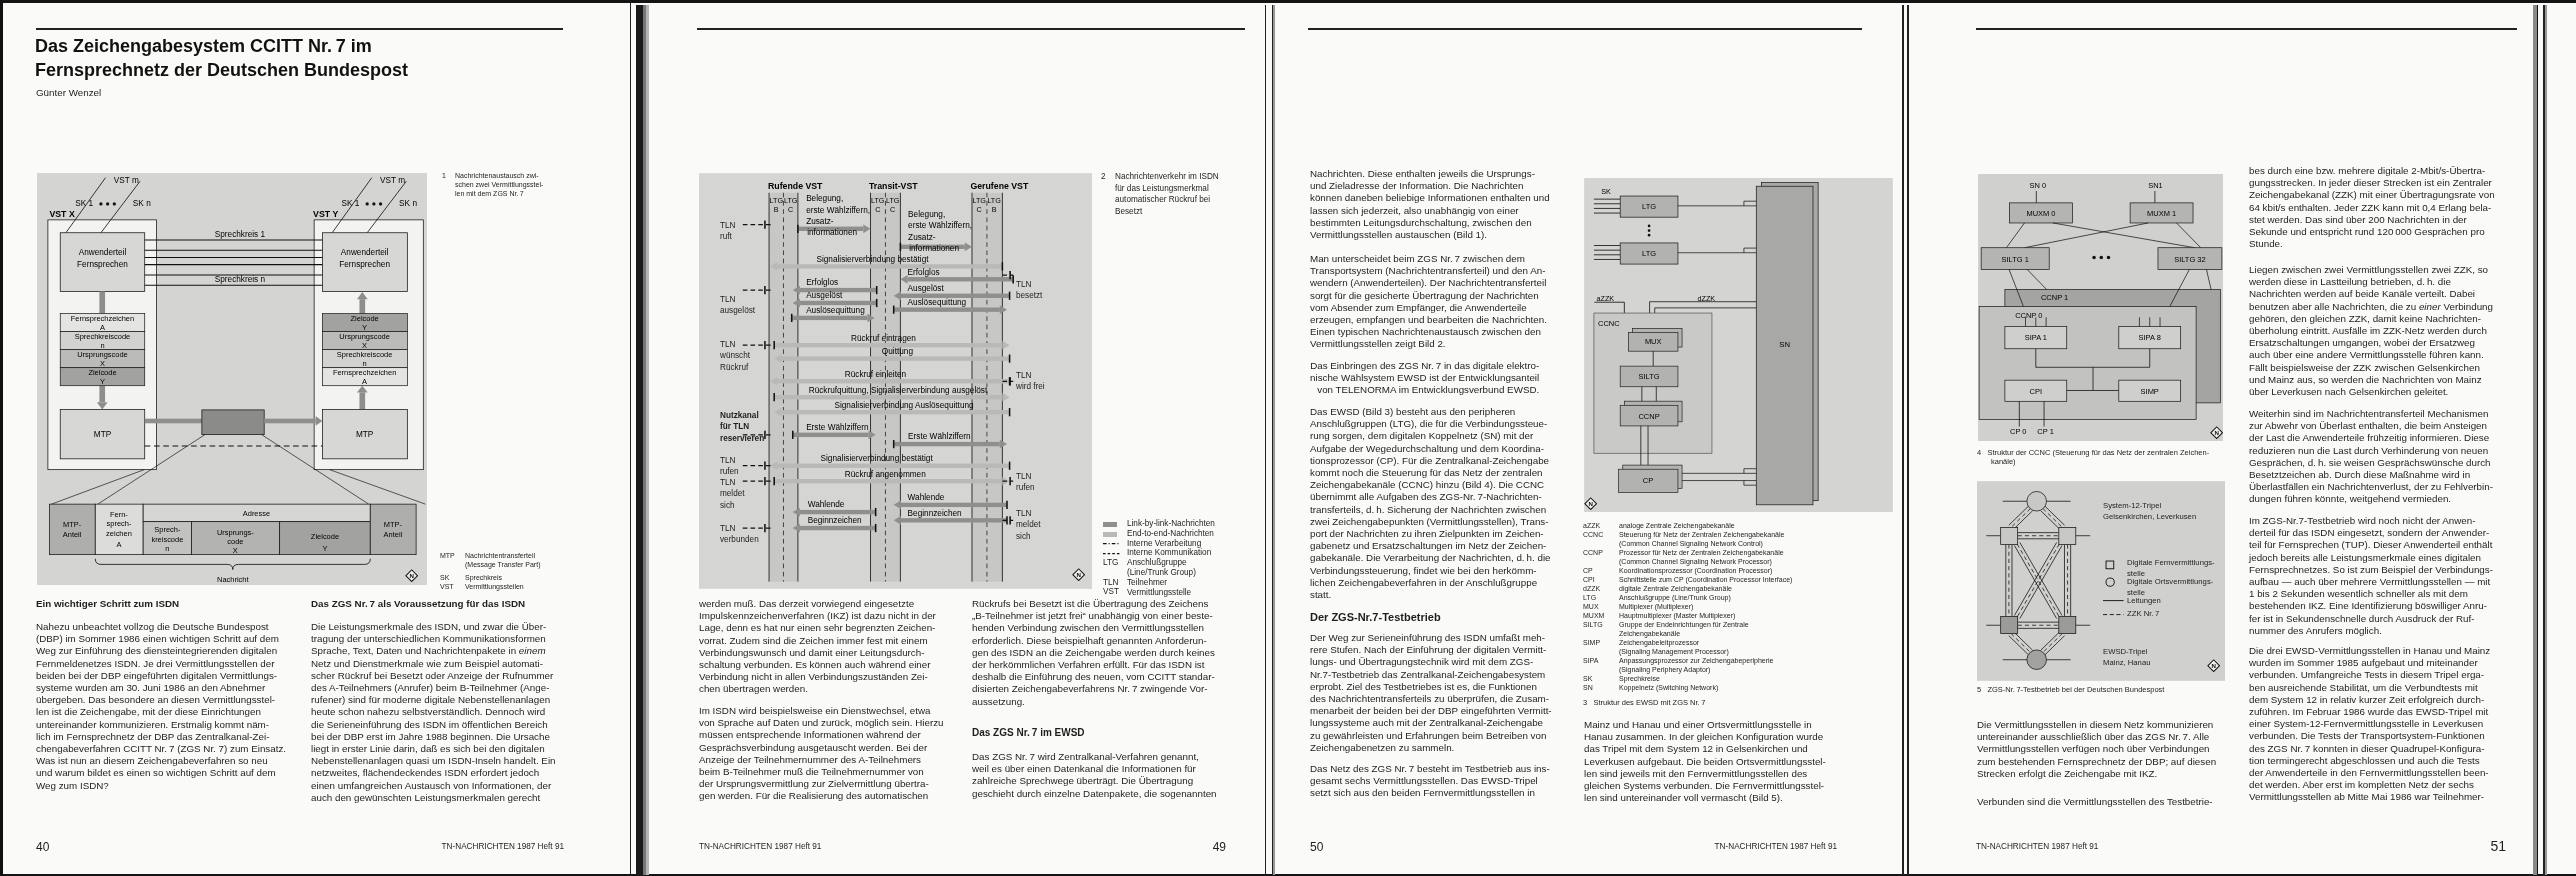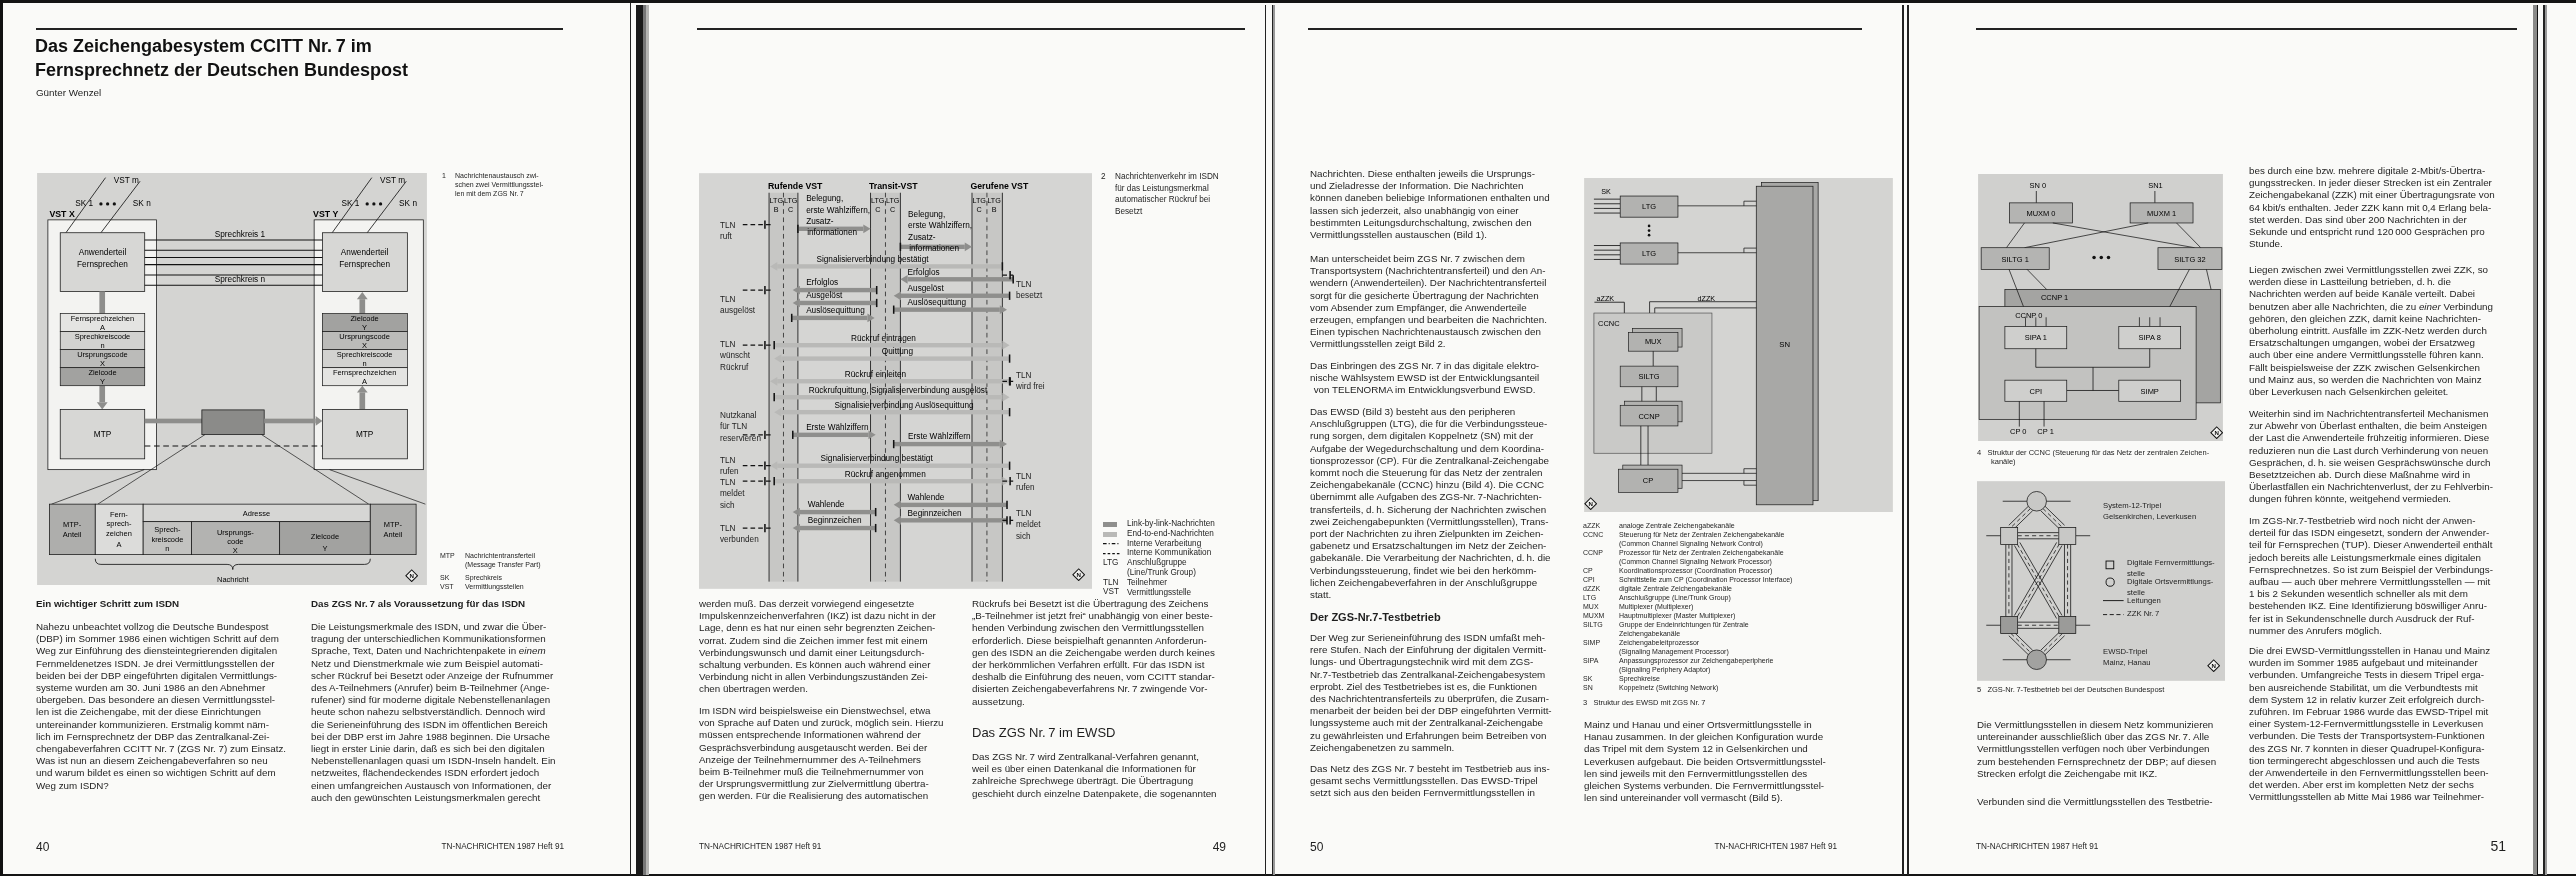--- a/index.html
+++ b/index.html
@@ -376,21 +376,21 @@
     <rect x="5" y="5" width="16" height="16" transform="rotate(45 13 13)" fill="#f0f0ee" stroke="#111" stroke-width="2"></rect>
     <text x="13" y="18" font-size="12" font-weight="bold" text-anchor="middle" fill="#111" font-family="Liberation Sans">N</text>
   </svg>
 
 <div style="position:absolute;left:720px;top:220px;font-size:8.2px;line-height:11.3px;font-weight:normal;text-align:left;letter-spacing:0;color:#1e1e1e;white-space:nowrap;">TLN<br>ruft</div>
 
 <div style="position:absolute;left:720px;top:294px;font-size:8.2px;line-height:11.3px;font-weight:normal;text-align:left;letter-spacing:0;color:#1e1e1e;white-space:nowrap;">TLN<br>ausgelöst</div>
 
 <div style="position:absolute;left:720px;top:339px;font-size:8.2px;line-height:11.3px;font-weight:normal;text-align:left;letter-spacing:0;color:#1e1e1e;white-space:nowrap;">TLN<br>wünscht<br>Rückruf</div>
 
-<div style="position:absolute;left:720px;top:410px;font-size:8.2px;line-height:11.3px;font-weight:normal;text-align:left;letter-spacing:0;color:#1e1e1e;white-space:nowrap;">Nutzkanal<br>für TLN<br>reservieren</div>
+<div style="position:absolute;left:720px;top:410px;font-size:8.2px;line-height:11.3px;font-weight:bold;text-align:left;letter-spacing:0;color:#1e1e1e;white-space:nowrap;">Nutzkanal<br>für TLN<br>reservieren</div>
 
 <div style="position:absolute;left:720px;top:455px;font-size:8.2px;line-height:11.3px;font-weight:normal;text-align:left;letter-spacing:0;color:#1e1e1e;white-space:nowrap;">TLN<br>rufen</div>
 
 <div style="position:absolute;left:720px;top:477px;font-size:8.2px;line-height:11.3px;font-weight:normal;text-align:left;letter-spacing:0;color:#1e1e1e;white-space:nowrap;">TLN<br>meldet<br>sich</div>
 
 <div style="position:absolute;left:720px;top:523px;font-size:8.2px;line-height:11.3px;font-weight:normal;text-align:left;letter-spacing:0;color:#1e1e1e;white-space:nowrap;">TLN<br>verbunden</div>
 
 <div style="position:absolute;left:1016px;top:279px;font-size:8.2px;line-height:11.3px;font-weight:normal;text-align:left;letter-spacing:0;color:#1e1e1e;white-space:nowrap;">TLN<br>besetzt</div>
 
 <div style="position:absolute;left:1016px;top:370px;font-size:8.2px;line-height:11.3px;font-weight:normal;text-align:left;letter-spacing:0;color:#1e1e1e;white-space:nowrap;">TLN<br>wird frei</div>
@@ -416,33 +416,33 @@
 <div style="position:absolute;left:1103px;top:558px;font-size:8.2px;line-height:9.8px;font-weight:normal;text-align:left;letter-spacing:0;color:#1e1e1e;white-space:nowrap;">LTG<br><br>TLN<br>VST</div>
 
 <div style="position:absolute;left:1127px;top:519px;font-size:8.2px;line-height:9.8px;font-weight:normal;text-align:left;letter-spacing:0;color:#1e1e1e;white-space:nowrap;">Link-by-link-Nachrichten<br>End-to-end-Nachrichten<br>Interne Verarbeitung<br>Interne Kommunikation<br>Anschlußgruppe<br>(Line/Trunk Group)<br>Teilnehmer<br>Vermittlungsstelle</div>
 
 <div style="position:absolute;left:699px;top:598px;font-size:9.8px;line-height:12.2px;font-weight:normal;text-align:left;letter-spacing:0;color:#1e1e1e;white-space:nowrap;">werden muß. Das derzeit vorwiegend eingesetzte<br>Impulskennzeichenverfahren (IKZ) ist dazu nicht in der<br>Lage, denn es hat nur einen sehr begrenzten Zeichen-<br>vorrat. Zudem sind die Zeichen immer fest mit einem<br>Verbindungswunsch und damit einer Leitungsdurch-<br>schaltung verbunden. Es können auch während einer<br>Verbindung nicht in allen Verbindungszuständen Zei-<br>chen übertragen werden.</div>
 
 <div style="position:absolute;left:699px;top:705px;font-size:9.8px;line-height:12.2px;font-weight:normal;text-align:left;letter-spacing:0;color:#1e1e1e;white-space:nowrap;">Im ISDN wird beispielsweise ein Dienstwechsel, etwa<br>von Sprache auf Daten und zurück, möglich sein. Hierzu<br>müssen entsprechende Informationen während der<br>Gesprächsverbindung ausgetauscht werden. Bei der<br>Anzeige der Teilnehmernummer des A-Teilnehmers<br>beim B-Teilnehmer muß die Teilnehmernummer von<br>der Ursprungsvermittlung zur Zielvermittlung übertra-<br>gen werden. Für die Realisierung des automatischen</div>
 
 <div style="position:absolute;left:972px;top:598px;font-size:9.8px;line-height:12.2px;font-weight:normal;text-align:left;letter-spacing:0;color:#1e1e1e;white-space:nowrap;">Rückrufs bei Besetzt ist die Übertragung des Zeichens<br>„B-Teilnehmer ist jetzt frei“ unabhängig von einer beste-<br>henden Verbindung zwischen den Vermittlungsstellen<br>erforderlich. Diese beispielhaft genannten Anforderun-<br>gen des ISDN an die Zeichengabe werden durch keines<br>der herkömmlichen Verfahren erfüllt. Für das ISDN ist<br>deshalb die Einführung des neuen, vom CCITT standar-<br>disierten Zeichengabeverfahrens Nr. 7 zwingende Vor-<br>aussetzung.</div>
 
-<div style="position:absolute;left:972px;top:727px;font-size:13px;line-height:12.2px;font-weight:normal;text-align:center;letter-spacing:0;color:#1e1e1e;white-space:nowrap;">Das ZGS Nr. 7 im EWSD</div>
+<div style="position:absolute;left:972px;top:727px;font-size:10px;line-height:12.2px;font-weight:bold;text-align:center;letter-spacing:0;color:#1e1e1e;white-space:nowrap;">Das ZGS Nr. 7 im EWSD</div>
 
 <div style="position:absolute;left:972px;top:751px;font-size:9.8px;line-height:12.2px;font-weight:normal;text-align:left;letter-spacing:0;color:#1e1e1e;white-space:nowrap;">Das ZGS Nr. 7 wird Zentralkanal-Verfahren genannt,<br>weil es über einen Datenkanal die Informationen für<br>zahlreiche Sprechwege überträgt. Die Übertragung<br>geschieht durch einzelne Datenpakete, die sogenannten</div>
 
 <div style="position:absolute;left:699px;top:841px;font-size:8.2px;line-height:12.2px;font-weight:normal;text-align:left;letter-spacing:0;color:#1e1e1e;white-space:nowrap;">TN-NACHRICHTEN 1987 Heft 91</div>
 
 <div style="position:absolute;left:1020px;top:841px;width:206px;font-size:12px;line-height:12.2px;font-weight:normal;text-align:right;color:#1e1e1e;">49</div>
 
 <div style="position:absolute;left:1310px;top:168px;font-size:9.8px;line-height:12.2px;font-weight:normal;text-align:left;letter-spacing:0;color:#1e1e1e;white-space:nowrap;">Nachrichten. Diese enthalten jeweils die Ursprungs-<br>und Zieladresse der Information. Die Nachrichten<br>können daneben beliebige Informationen enthalten und<br>lassen sich jederzeit, also unabhängig von einer<br>bestimmten Leitungsdurchschaltung, zwischen den<br>Vermittlungsstellen austauschen (Bild 1).</div>
 
 <div style="position:absolute;left:1310px;top:253px;font-size:9.8px;line-height:12.2px;font-weight:normal;text-align:left;letter-spacing:0;color:#1e1e1e;white-space:nowrap;">Man unterscheidet beim ZGS Nr. 7 zwischen dem<br>Transportsystem (Nachrichtentransferteil) und den An-<br>wendern (Anwenderteilen). Der Nachrichtentransferteil<br>sorgt für die gesicherte Übertragung der Nachrichten<br>vom Absender zum Empfänger, die Anwenderteile<br>erzeugen, empfangen und bearbeiten die Nachrichten.<br>Einen typischen Nachrichtenaustausch zwischen den<br>Vermittlungsstellen zeigt Bild 2.</div>
 
-<div style="position:absolute;left:1310px;top:360px;font-size:9.8px;line-height:12.2px;font-weight:normal;text-align:center;letter-spacing:0;color:#1e1e1e;white-space:nowrap;">Das Einbringen des ZGS Nr. 7 in das digitale elektro-<br>nische Wählsystem EWSD ist der Entwicklungsanteil<br>von TELENORMA im Entwicklungsverbund EWSD.</div>
+<div style="position:absolute;left:1310px;top:360px;font-size:9.8px;line-height:12.2px;font-weight:normal;text-align:right;letter-spacing:0;color:#1e1e1e;white-space:nowrap;">Das Einbringen des ZGS Nr. 7 in das digitale elektro-<br>nische Wählsystem EWSD ist der Entwicklungsanteil<br>von TELENORMA im Entwicklungsverbund EWSD.</div>
 
 <div style="position:absolute;left:1310px;top:406px;font-size:9.8px;line-height:12.2px;font-weight:normal;text-align:left;letter-spacing:0;color:#1e1e1e;white-space:nowrap;">Das EWSD (Bild 3) besteht aus den peripheren<br>Anschlußgruppen (LTG), die für die Verbindungssteue-<br>rung sorgen, dem digitalen Koppelnetz (SN) mit der<br>Aufgabe der Wegedurchschaltung und dem Koordina-<br>tionsprozessor (CP). Für die Zentralkanal-Zeichengabe<br>kommt noch die Steuerung für das Netz der zentralen<br>Zeichengabekanäle (CCNC) hinzu (Bild 4). Die CCNC<br>übernimmt alle Aufgaben des ZGS-Nr. 7-Nachrichten-<br>transferteils, d. h. Sicherung der Nachrichten zwischen<br>zwei Zeichengabepunkten (Vermittlungsstellen), Trans-<br>port der Nachrichten zu ihren Zielpunkten im Zeichen-<br>gabenetz und Ersatzschaltungen im Netz der Zeichen-<br>gabekanäle. Die Verarbeitung der Nachrichten, d. h. die<br>Verbindungssteuerung, findet wie bei den herkömm-<br>lichen Zeichengabeverfahren in der Anschlußgruppe<br>statt.</div>
 
 <div style="position:absolute;left:1310px;top:611px;font-size:11px;line-height:12.2px;font-weight:bold;text-align:left;letter-spacing:0;color:#1e1e1e;white-space:nowrap;">Der ZGS-Nr.7-Testbetrieb</div>
 
 <div style="position:absolute;left:1310px;top:632px;font-size:9.8px;line-height:12.2px;font-weight:normal;text-align:left;letter-spacing:0;color:#1e1e1e;white-space:nowrap;">Der Weg zur Serieneinführung des ISDN umfaßt meh-<br>rere Stufen. Nach der Einführung der digitalen Vermitt-<br>lungs- und Übertragungstechnik wird mit dem ZGS-<br>Nr.7-Testbetrieb das Zentralkanal-Zeichengabesystem<br>erprobt. Ziel des Testbetriebes ist es, die Funktionen<br>des Nachrichtentransferteils zu überprüfen, die Zusam-<br>menarbeit der beiden bei der DBP eingeführten Vermitt-<br>lungssysteme auch mit der Zentralkanal-Zeichengabe<br>zu gewährleisten und Erfahrungen beim Betreiben von<br>Zeichengabenetzen zu sammeln.</div>
 
 <div style="position:absolute;left:1310px;top:763px;font-size:9.8px;line-height:12.2px;font-weight:normal;text-align:left;letter-spacing:0;color:#1e1e1e;white-space:nowrap;">Das Netz des ZGS Nr. 7 besteht im Testbetrieb aus ins-<br>gesamt sechs Vermittlungsstellen. Das EWSD-Tripel<br>setzt sich aus den beiden Fernvermittlungsstellen in</div>
 
 <svg style="position:absolute;left:1584px;top:178px" width="309" height="334" viewBox="0 0 599 648" font-family="Liberation Sans,sans-serif">

